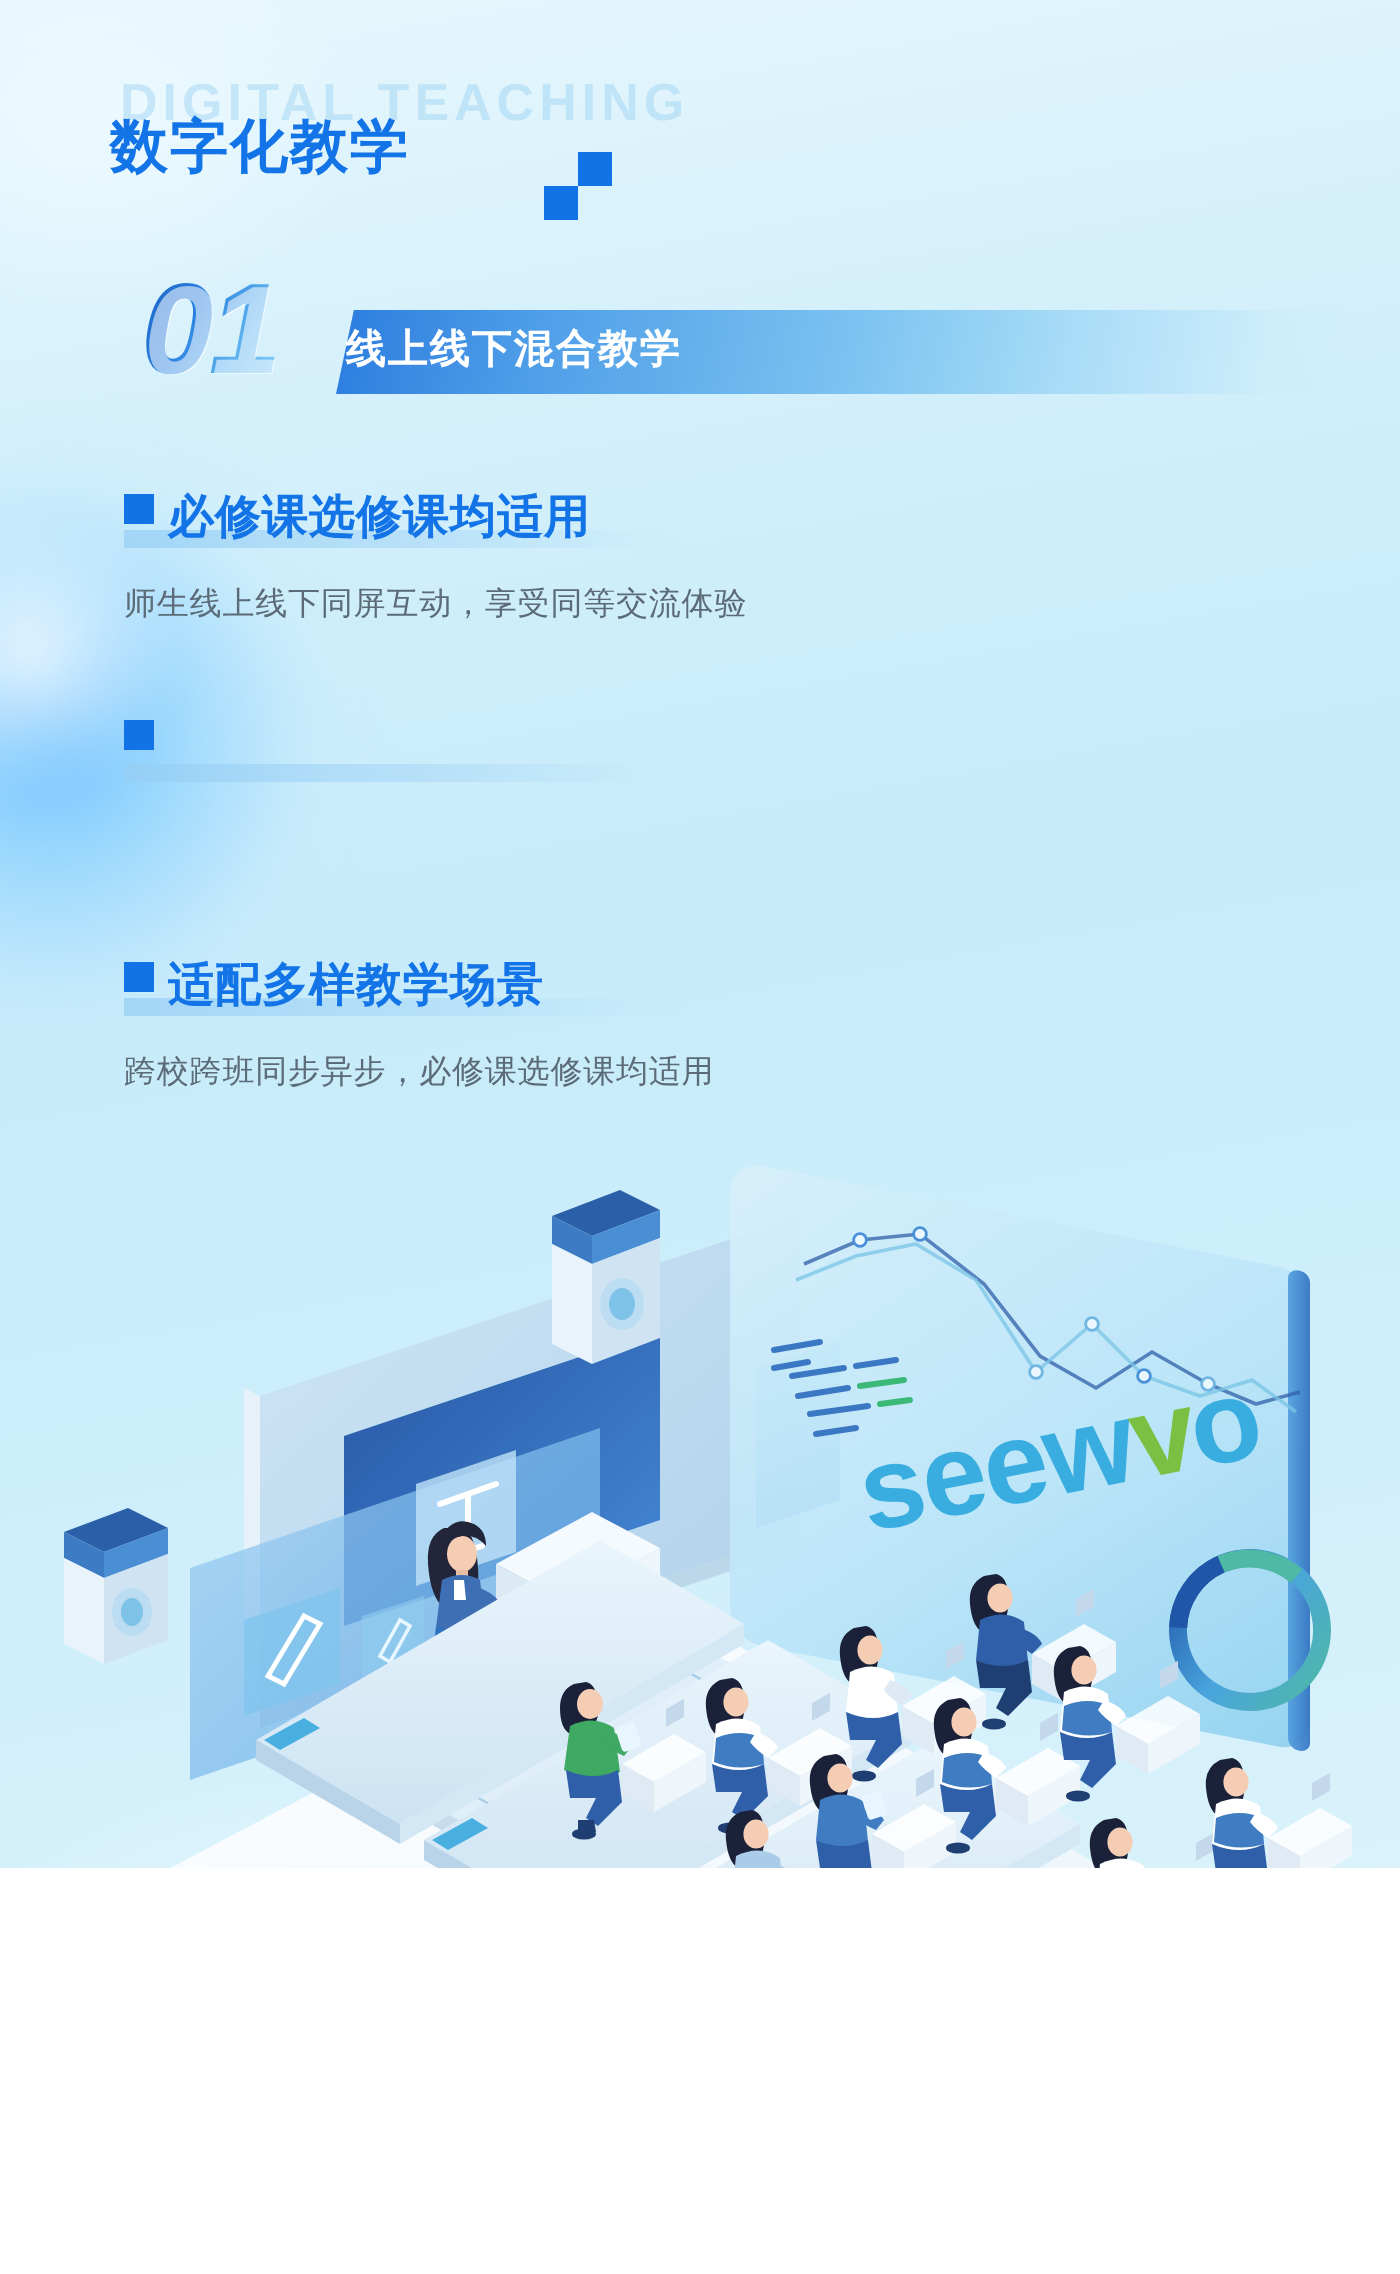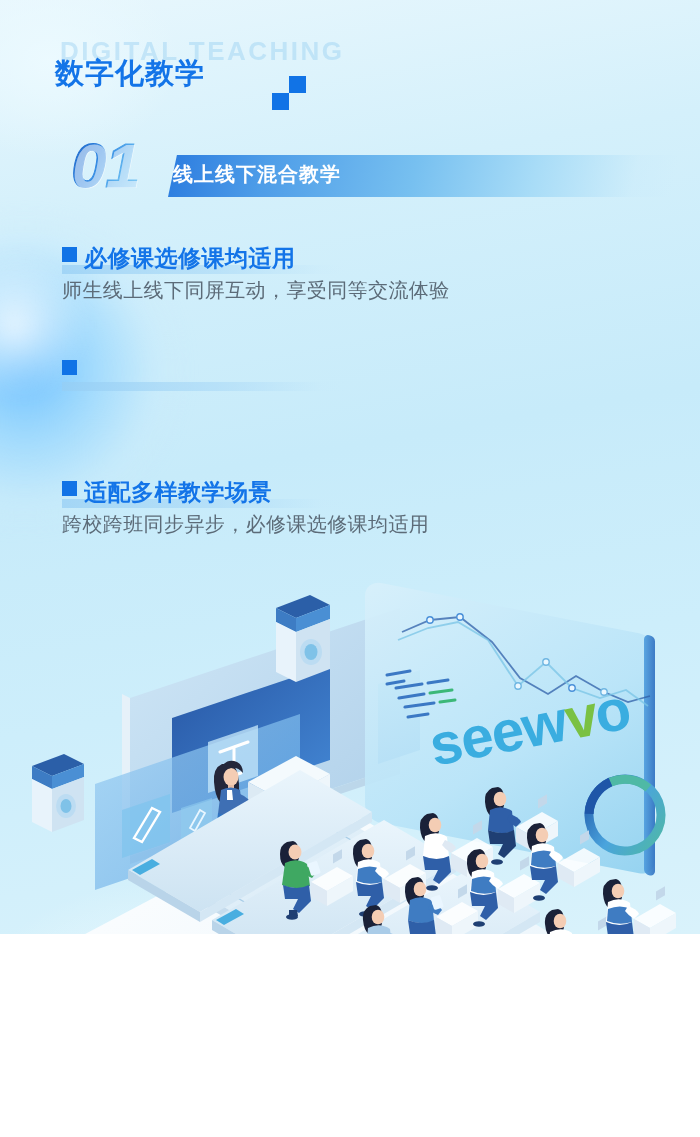--- a/index.html
+++ b/index.html
@@ -193,21 +193,22 @@
       rgba(150, 206, 244, 0.72) 0%,
       rgba(170, 217, 247, 0.60) 55%,
       rgba(198, 232, 250, 0.12) 92%,
       rgba(198, 232, 250, 0) 100%);
     z-index: 1;
   }
   .u1 { width: 282px; }
   .u2 { width: 282px; }
   .u3 { width: 282px; }
   .f-desc {
-    font-size: 20px;
+    margin-top: 15px;
+    font-size: 16px;
     letter-spacing: 0.4px;
     color: #5c6b78;
     white-space: nowrap;
   }
 
   
   .illus {
     position: absolute;
     left: 0px;
     top: 570px;

